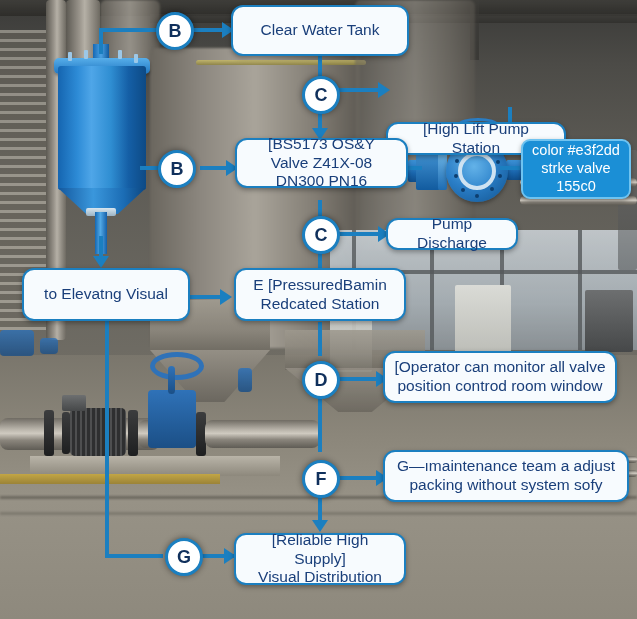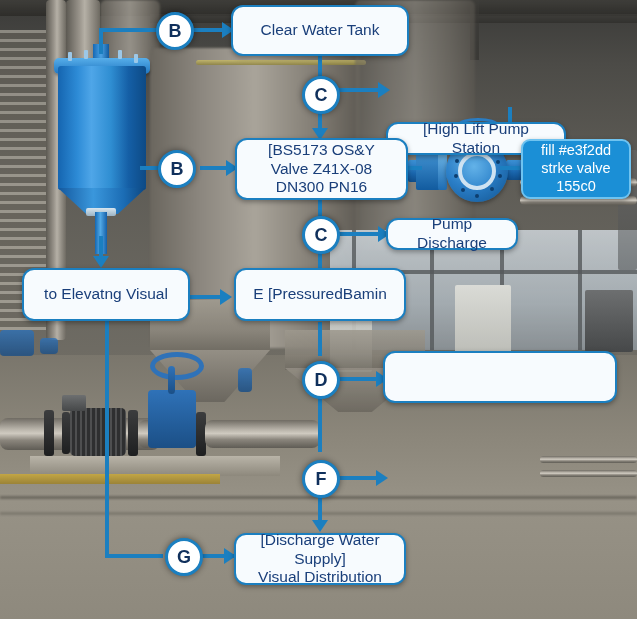--- a/index.html
+++ b/index.html
@@ -396,61 +396,70 @@
         <span class="txt">Clear Water Tank</span>
       </div>
     </div>
 
     <div class="node" style="left:386px;top:74px;width:180px;height:33px;margin-top:48px;">
       <div>
         <span class="txt">[High Lift Pump Station</span>
       </div>
     </div>
 
-    <div class="node" style="left:235px;top:138px;width:173px;height:62px;justify-content:center;">
+    <div class="node" style="left:235px;top:138px;width:173px;height:50px;justify-content:center;">
       <div>
         <span class="txt">[BS5173 OS&amp;Y</span>
         <span class="txt">Valve Z41X-08</span>
         <span class="txt">DN300 PN16</span>
       </div>
     </div>
 
     <div class="node filled" style="left:521px;top:139px;width:110px;height:60px;">
       <div>
-        <span class="txt">fill #e3f2dd</span>
+        <span class="txt">color #e3f2dd</span>
         <span class="txt">strke valve</span>
         <span class="txt">155c0</span>
       </div>
     </div>
 
     <div class="node" style="left:386px;top:218px;width:132px;height:32px;">
       <div>
         <span class="txt">Pump Discharge</span>
       </div>
     </div>
 
     <div class="node" style="left:22px;top:268px;width:168px;height:53px;">
       <div>
         <span class="txt">to Elevatng Visual</span>
       </div>
     </div>
 
     <div class="node" style="left:234px;top:268px;width:172px;height:53px;">
       <div>
         <span class="txt">E [PressuredBamin</span>
+        <span class="txt">Redcated Station</span>
       </div>
     </div>
 
     <div class="node" style="left:383px;top:351px;width:234px;height:52px;">
       <div>
-      </div>
-    </div>
-
+        <span class="txt">[Operator can monitor all valve</span>
+        <span class="txt">position controd room window</span>
+      </div>
+    </div>
+
+    <div class="node" style="left:383px;top:450px;width:246px;height:52px;">
+      <div>
+        <span class="txt">G—ımaintenance team a adjust</span>
+        <span class="txt">packing without system sofy</span>
+      </div>
+    </div>
 
     <div class="node" style="left:234px;top:533px;width:172px;height:52px;">
       <div>
-        <span class="txt">[Discharge Water Supply]</span>
+        <span class="txt">[Reliable High Supply]</span>
         <span class="txt">Visual Distribution</span>
       </div>
     </div>
 
   </div>
 </div>
 
 </body></html>

